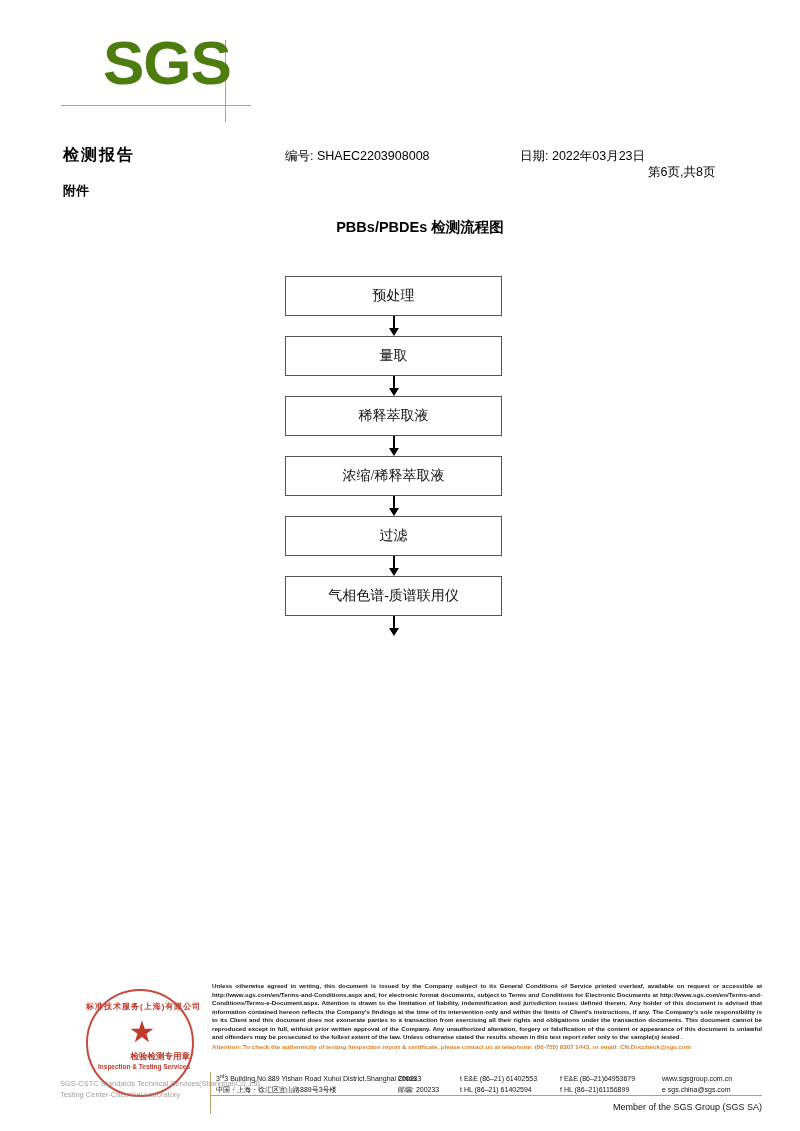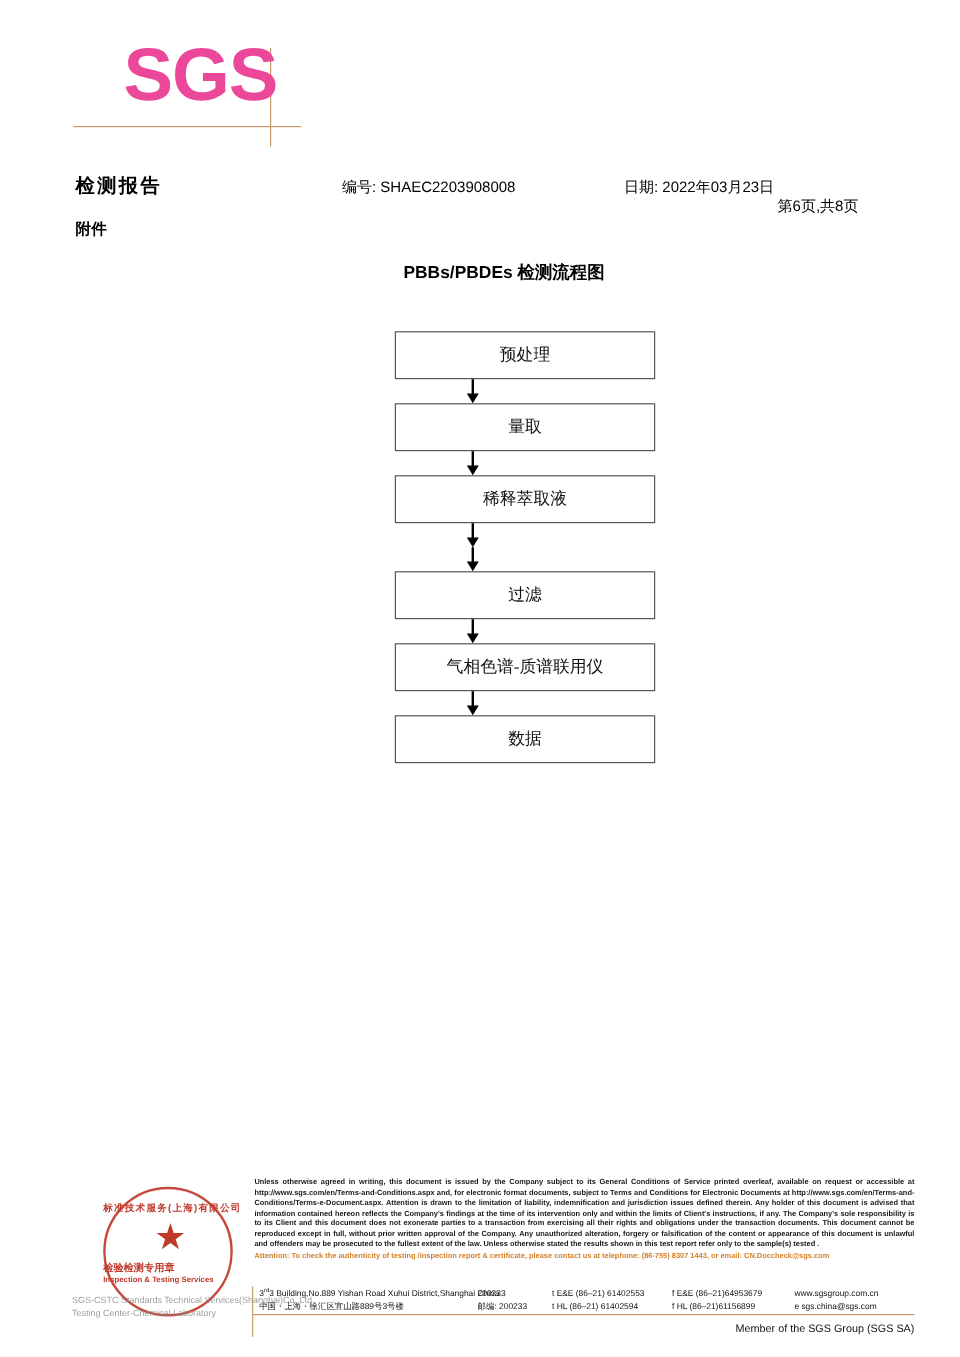--- a/index.html
+++ b/index.html
@@ -25,21 +25,21 @@
     height: 80px;
   }
   #logo-text {
     position: absolute;
     left: 0px;
     top: -6px;
     font-family: "Liberation Sans", sans-serif;
     font-weight: bold;
     font-size: 62px;
     letter-spacing: -1px;
-    color: #ec4899;
+    color: #4d7c0f;
     line-height: 1;
   }
   .logo-rule-h {
     position: absolute;
     left: -42px;
     top: 67px;
     width: 190px;
     height: 1px;
     background: #c49a6c;
   }
@@ -117,21 +117,20 @@
     height: 40px;
     border: 1px solid #555;
     box-sizing: border-box;
     display: flex;
     align-items: center;
     justify-content: center;
     font-family: "Liberation Serif", "DejaVu Serif", serif;
     font-size: 14px;
     color: #111;
     background: #fff;
-    margin-left: 44px;
   }
   .flow-arrow {
     position: relative;
     height: 20px;
     width: 217px;
   }
   .flow-arrow .shaft {
     position: absolute;
     left: 50%;
     top: 0;
@@ -188,21 +187,21 @@
     height: 30px;
     color: #c0392b;
     font-size: 30px;
     line-height: 30px;
     text-align: center;
   }
   .seal-arc-text {
     position: absolute;
     width: 104px;
     left: 8px;
-    text-align: left;
+    text-align: right;
     color: #c0392b;
     font-size: 7px;
     font-weight: bold;
     white-space: nowrap;
   }
   #seal-cn-top {
     top: 14px;
     font-size: 8px;
     letter-spacing: 1px;
   }
@@ -318,38 +317,38 @@
       <div class="shaft"></div>
       <div class="head"></div>
     </div>
 
   <div class="flow-node">稀释萃取液</div>
   <div class="flow-arrow">
       <div class="shaft"></div>
       <div class="head"></div>
     </div>
 
+  <div class="flow-node">浓缩/稀释萃取液</div>
   <div class="flow-arrow">
       <div class="shaft"></div>
       <div class="head"></div>
     </div>
 
   <div class="flow-node">过滤</div>
   <div class="flow-arrow">
       <div class="shaft"></div>
       <div class="head"></div>
     </div>
 
   <div class="flow-node">气相色谱-质谱联用仪</div>
   <div class="flow-arrow">
       <div class="shaft"></div>
       <div class="head"></div>
     </div>
 
-  <div class="flow-node">数据</div>
 </div>
 
 <div id="footer">
 
   <div id="seal-wrap">
     <div id="seal"></div>
     <div class="seal-arc-text" id="seal-cn-top">标准技术服务(上海)有限公司</div>
     <div id="seal-star">★</div>
     <div class="seal-arc-text" id="seal-cn-mid">检验检测专用章</div>
     <div class="seal-arc-text" id="seal-en-mid">Inspection &amp; Testing Services</div>

